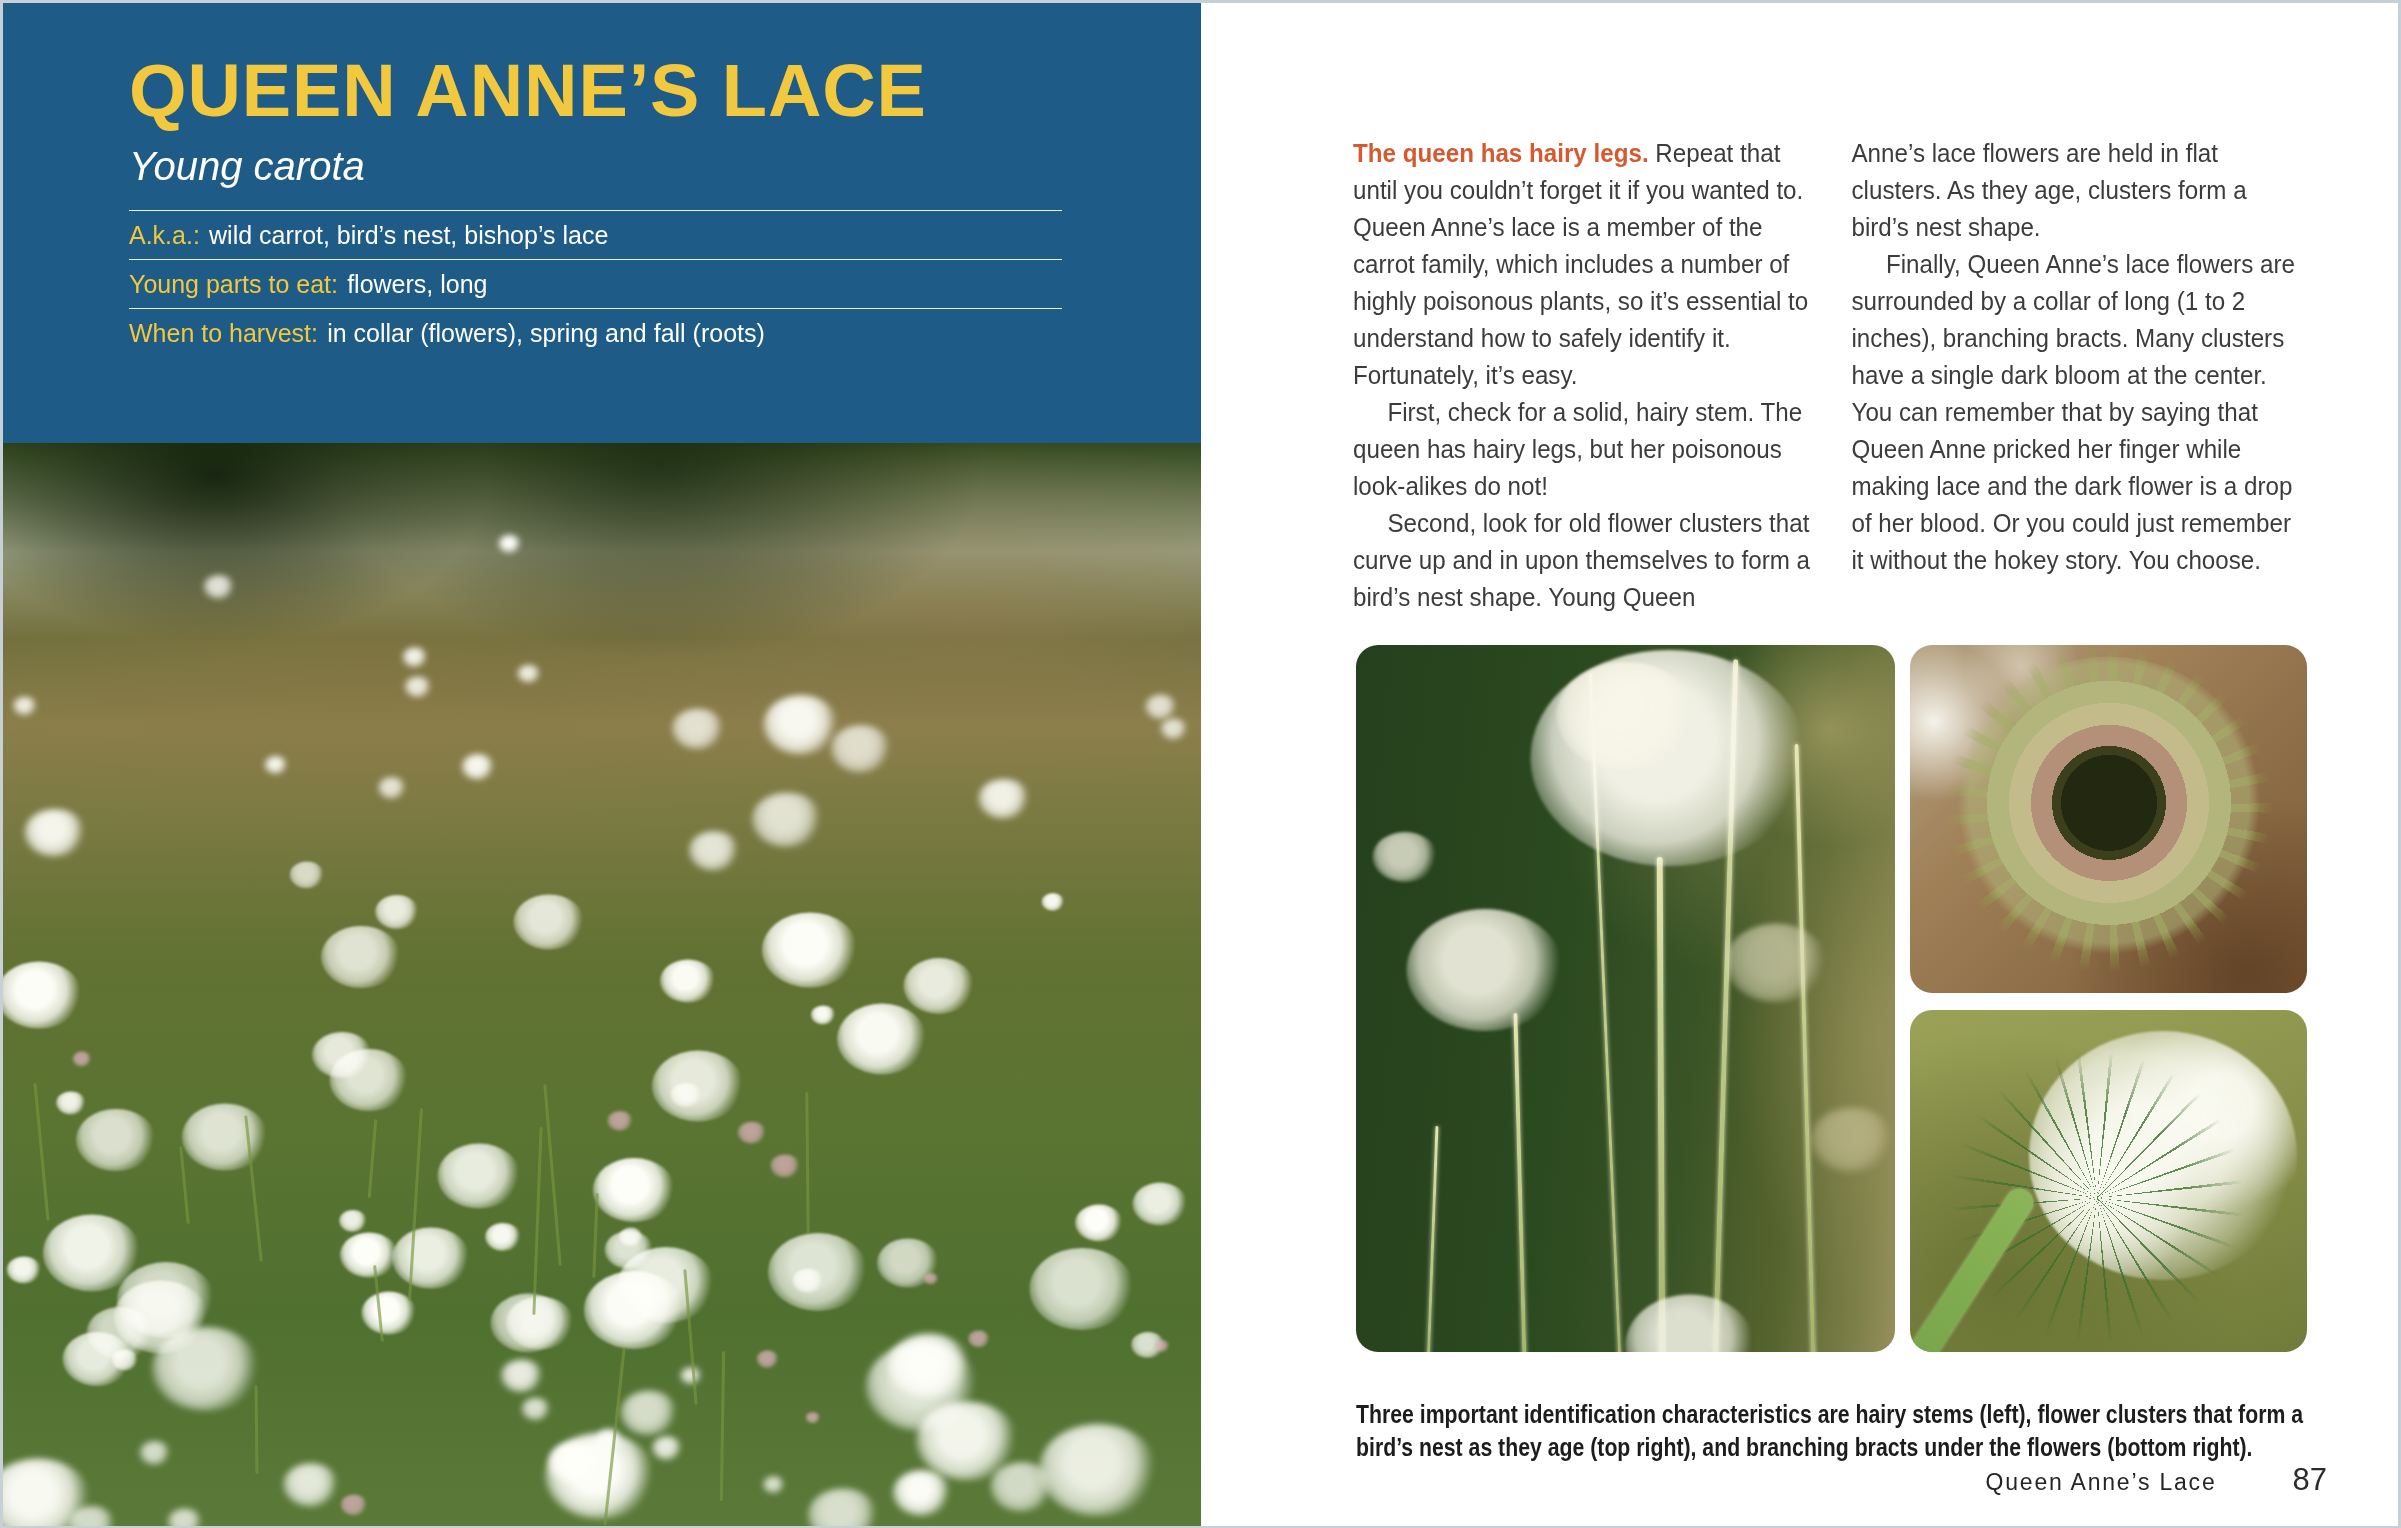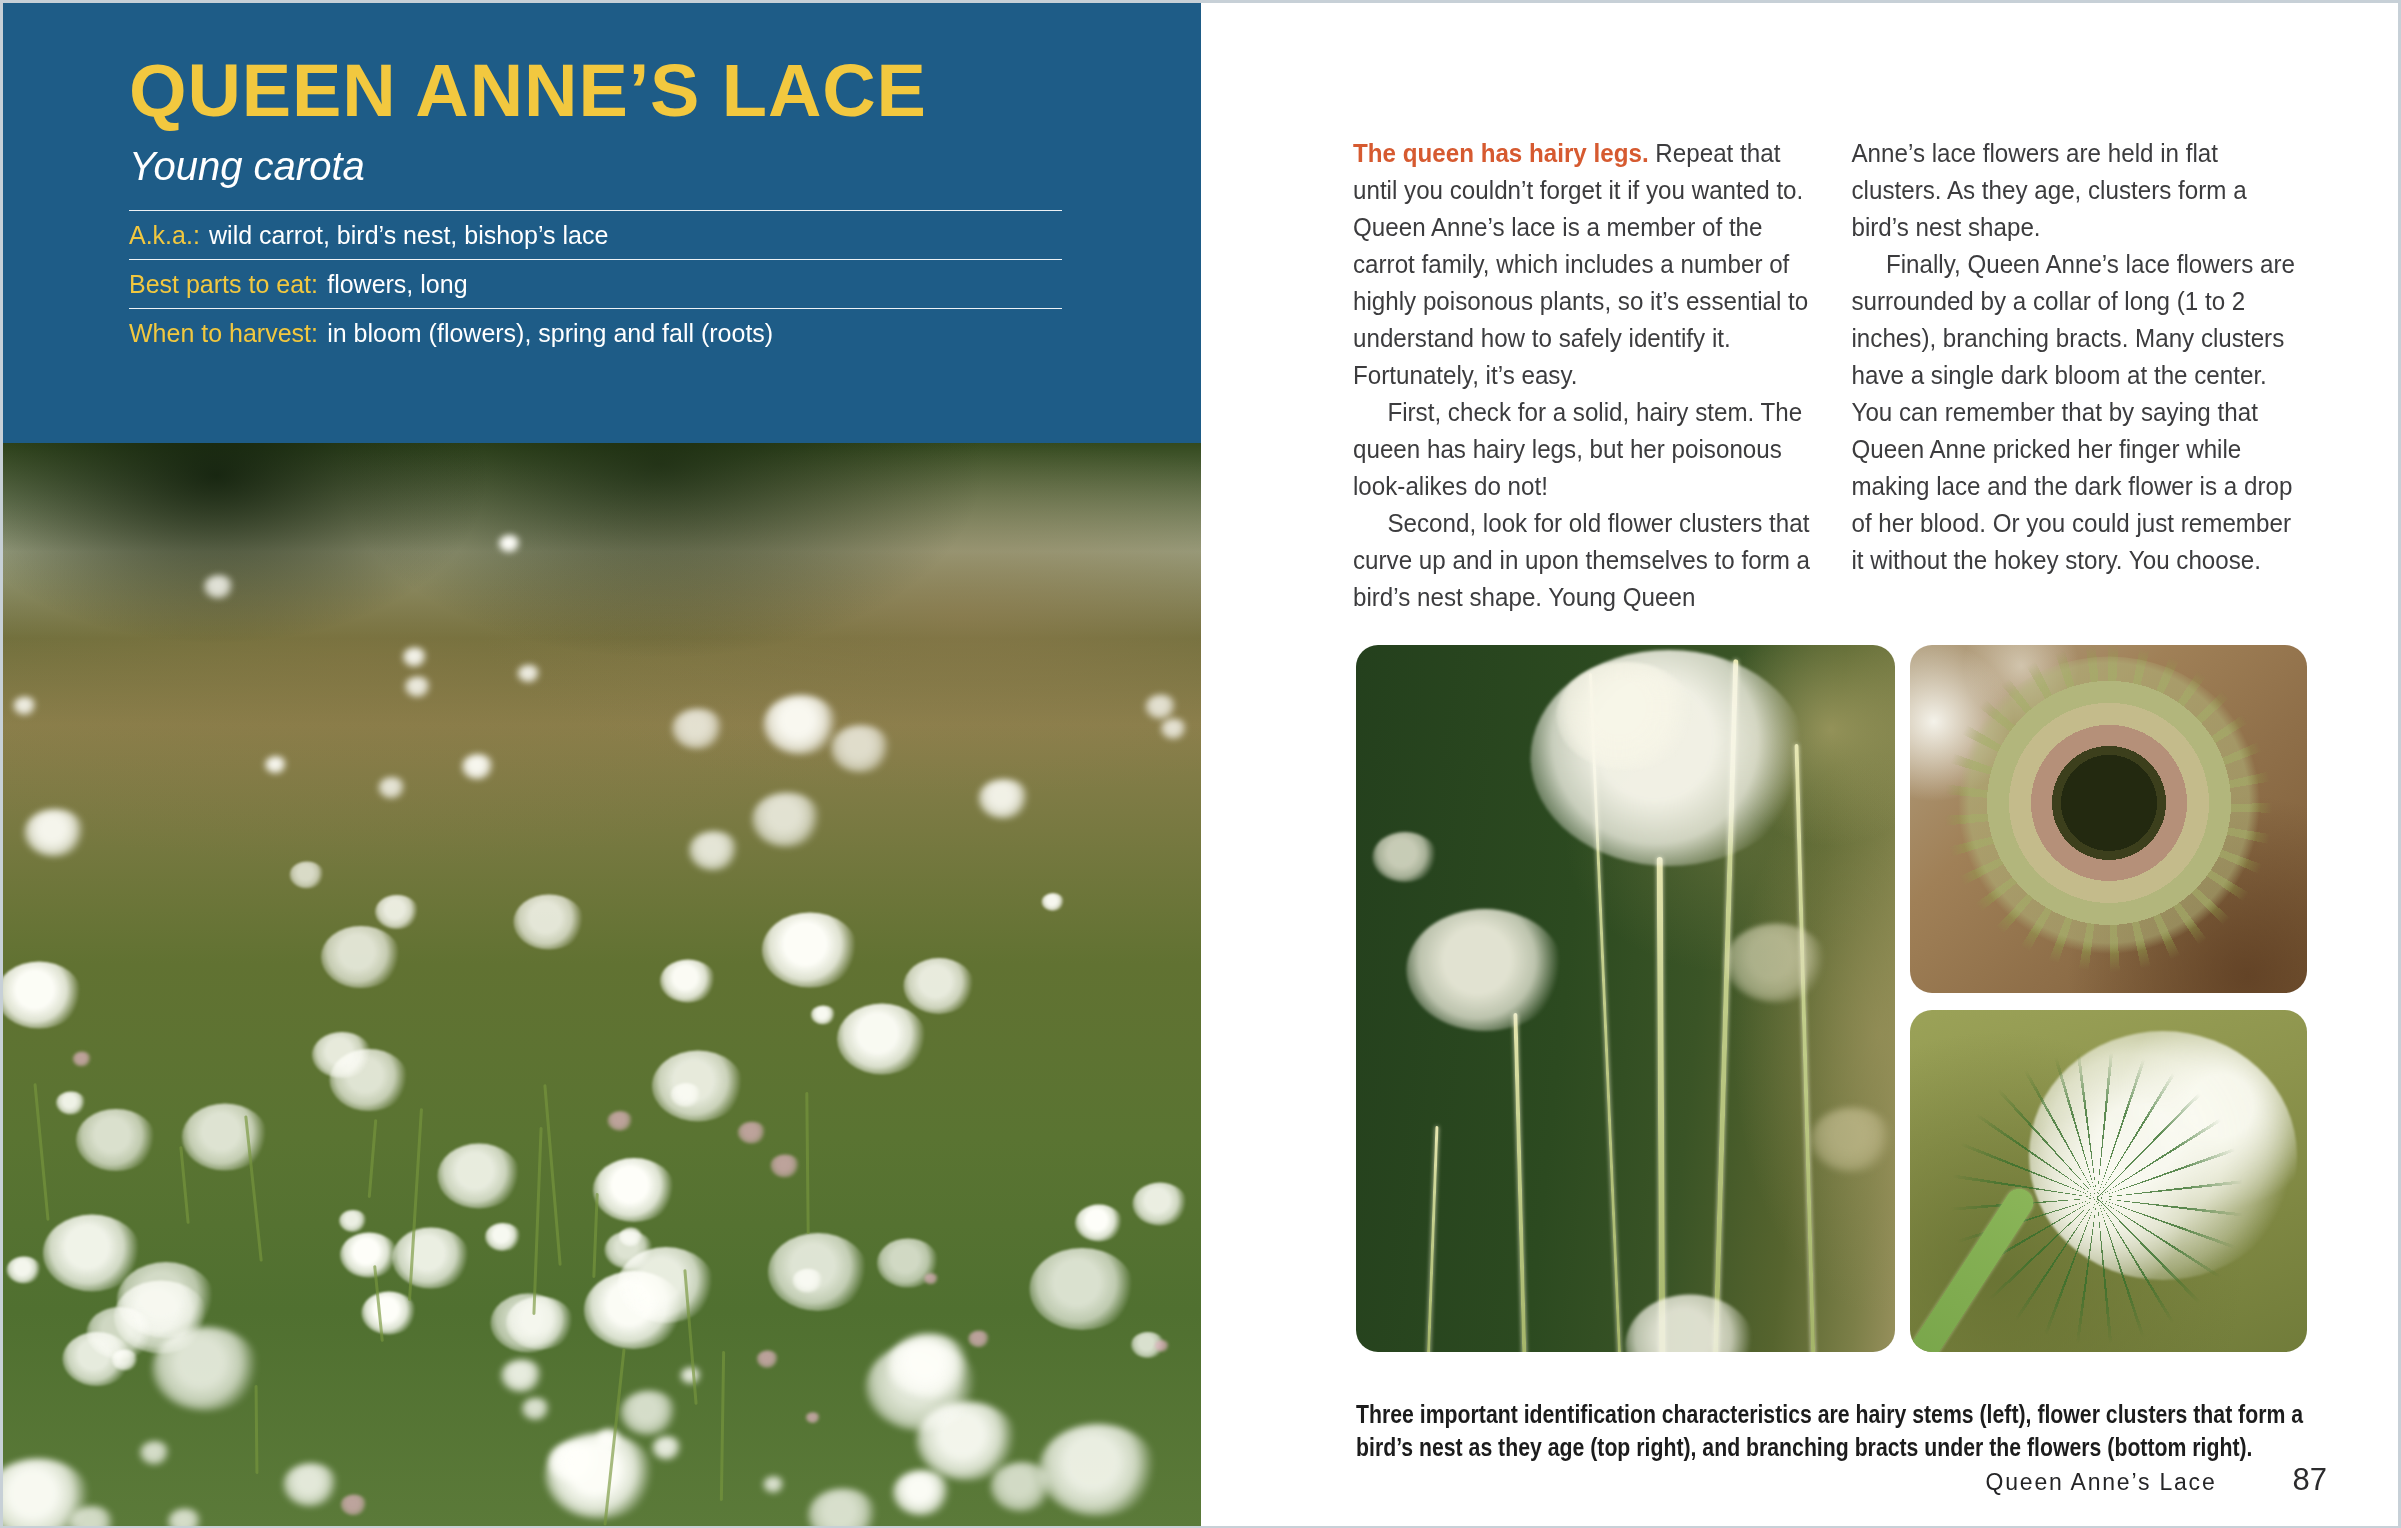--- a/index.html
+++ b/index.html
@@ -133,22 +133,22 @@
 <body>
 
 <div class="spread">
 
   <section class="left-page">
     <header class="plant-header">
       <h1 class="plant-title">QUEEN ANNE’S LACE</h1>
       <div class="sci-name">Young carota</div>
       <div class="facts" id="facts">
           <div class="fact-row"><span class="fact-label">A.k.a.:</span><span class="fact-value">wild carrot, bird’s nest, bishop’s lace</span></div>
-          <div class="fact-row"><span class="fact-label">Best parts to eat:</span><span class="fact-value">flowers, long</span></div>
-          <div class="fact-row"><span class="fact-label">When to harvest:</span><span class="fact-value">in bloom (flowers), spring and fall (roots)</span></div>
+          <div class="fact-row"><span class="fact-label">Young parts to eat:</span><span class="fact-value">flowers, long</span></div>
+          <div class="fact-row"><span class="fact-label">When to harvest:</span><span class="fact-value">in collar (flowers), spring and fall (roots)</span></div>
         </div>
     </header>
     <div class="field-photo" id="fieldPhoto">
         <span class="bloom" style="left: 30.7294%; top: 74.8216%; width: 58px; height: 45px; background: radial-gradient(circle at 45% 42%, rgba(255, 255, 250, 0.996) 0px, rgba(255, 255, 250, 0.996) 30%, rgba(255, 255, 250, 0.796) 52%, rgba(255, 255, 250, 0) 74%); filter: blur(1.1px); transform: translate(-50%, -50%);"></span>
         <span class="bloom" style="left: 52.8035%; top: 79.9169%; width: 100px; height: 78px; background: radial-gradient(circle at 45% 42%, rgba(255, 255, 250, 0.976) 0px, rgba(255, 255, 250, 0.976) 30%, rgba(255, 255, 250, 0.78) 52%, rgba(255, 255, 250, 0) 74%); filter: blur(1.1px); transform: translate(-50%, -50%);"></span>
         <span class="bloom" style="left: 97.7478%; top: 26.3967%; width: 27px; height: 21px; background: radial-gradient(circle at 45% 42%, rgba(255, 255, 250, 0.773) 0px, rgba(255, 255, 250, 0.773) 30%, rgba(255, 255, 250, 0.62) 52%, rgba(255, 255, 250, 0) 74%); filter: blur(3px); transform: translate(-50%, -50%);"></span>
         <span class="bloom" style="left: 7.66727%; top: 99.5865%; width: 46px; height: 36px; background: radial-gradient(circle at 45% 42%, rgba(255, 255, 250, 0.73) 0px, rgba(255, 255, 250, 0.73) 30%, rgba(255, 255, 250, 0.584) 52%, rgba(255, 255, 250, 0) 74%); filter: blur(3px); transform: translate(-50%, -50%);"></span>
         <span class="bloom" style="left: 66.6737%; top: 26.0015%; width: 76px; height: 60px; background: radial-gradient(circle at 45% 42%, rgba(255, 255, 250, 0.945) 0px, rgba(255, 255, 250, 0.945) 30%, rgba(255, 255, 250, 0.757) 52%, rgba(255, 255, 250, 0) 74%); filter: blur(3px); transform: translate(-50%, -50%);"></span>
         <span class="bloom" style="left: 8.11644%; top: 84.4111%; width: 69px; height: 54px; background: radial-gradient(circle at 45% 42%, rgba(255, 255, 250, 0.86) 0px, rgba(255, 255, 250, 0.86) 30%, rgba(255, 255, 250, 0.686) 52%, rgba(255, 255, 250, 0) 74%); filter: blur(1.1px); transform: translate(-50%, -50%);"></span>
         <span class="bloom" style="left: 87.6626%; top: 42.3261%; width: 23px; height: 18px; background: radial-gradient(circle at 45% 42%, rgba(255, 255, 250, 0.945) 0px, rgba(255, 255, 250, 0.945) 30%, rgba(255, 255, 250, 0.757) 52%, rgba(255, 255, 250, 0) 74%); filter: blur(1.1px); transform: translate(-50%, -50%);"></span>

